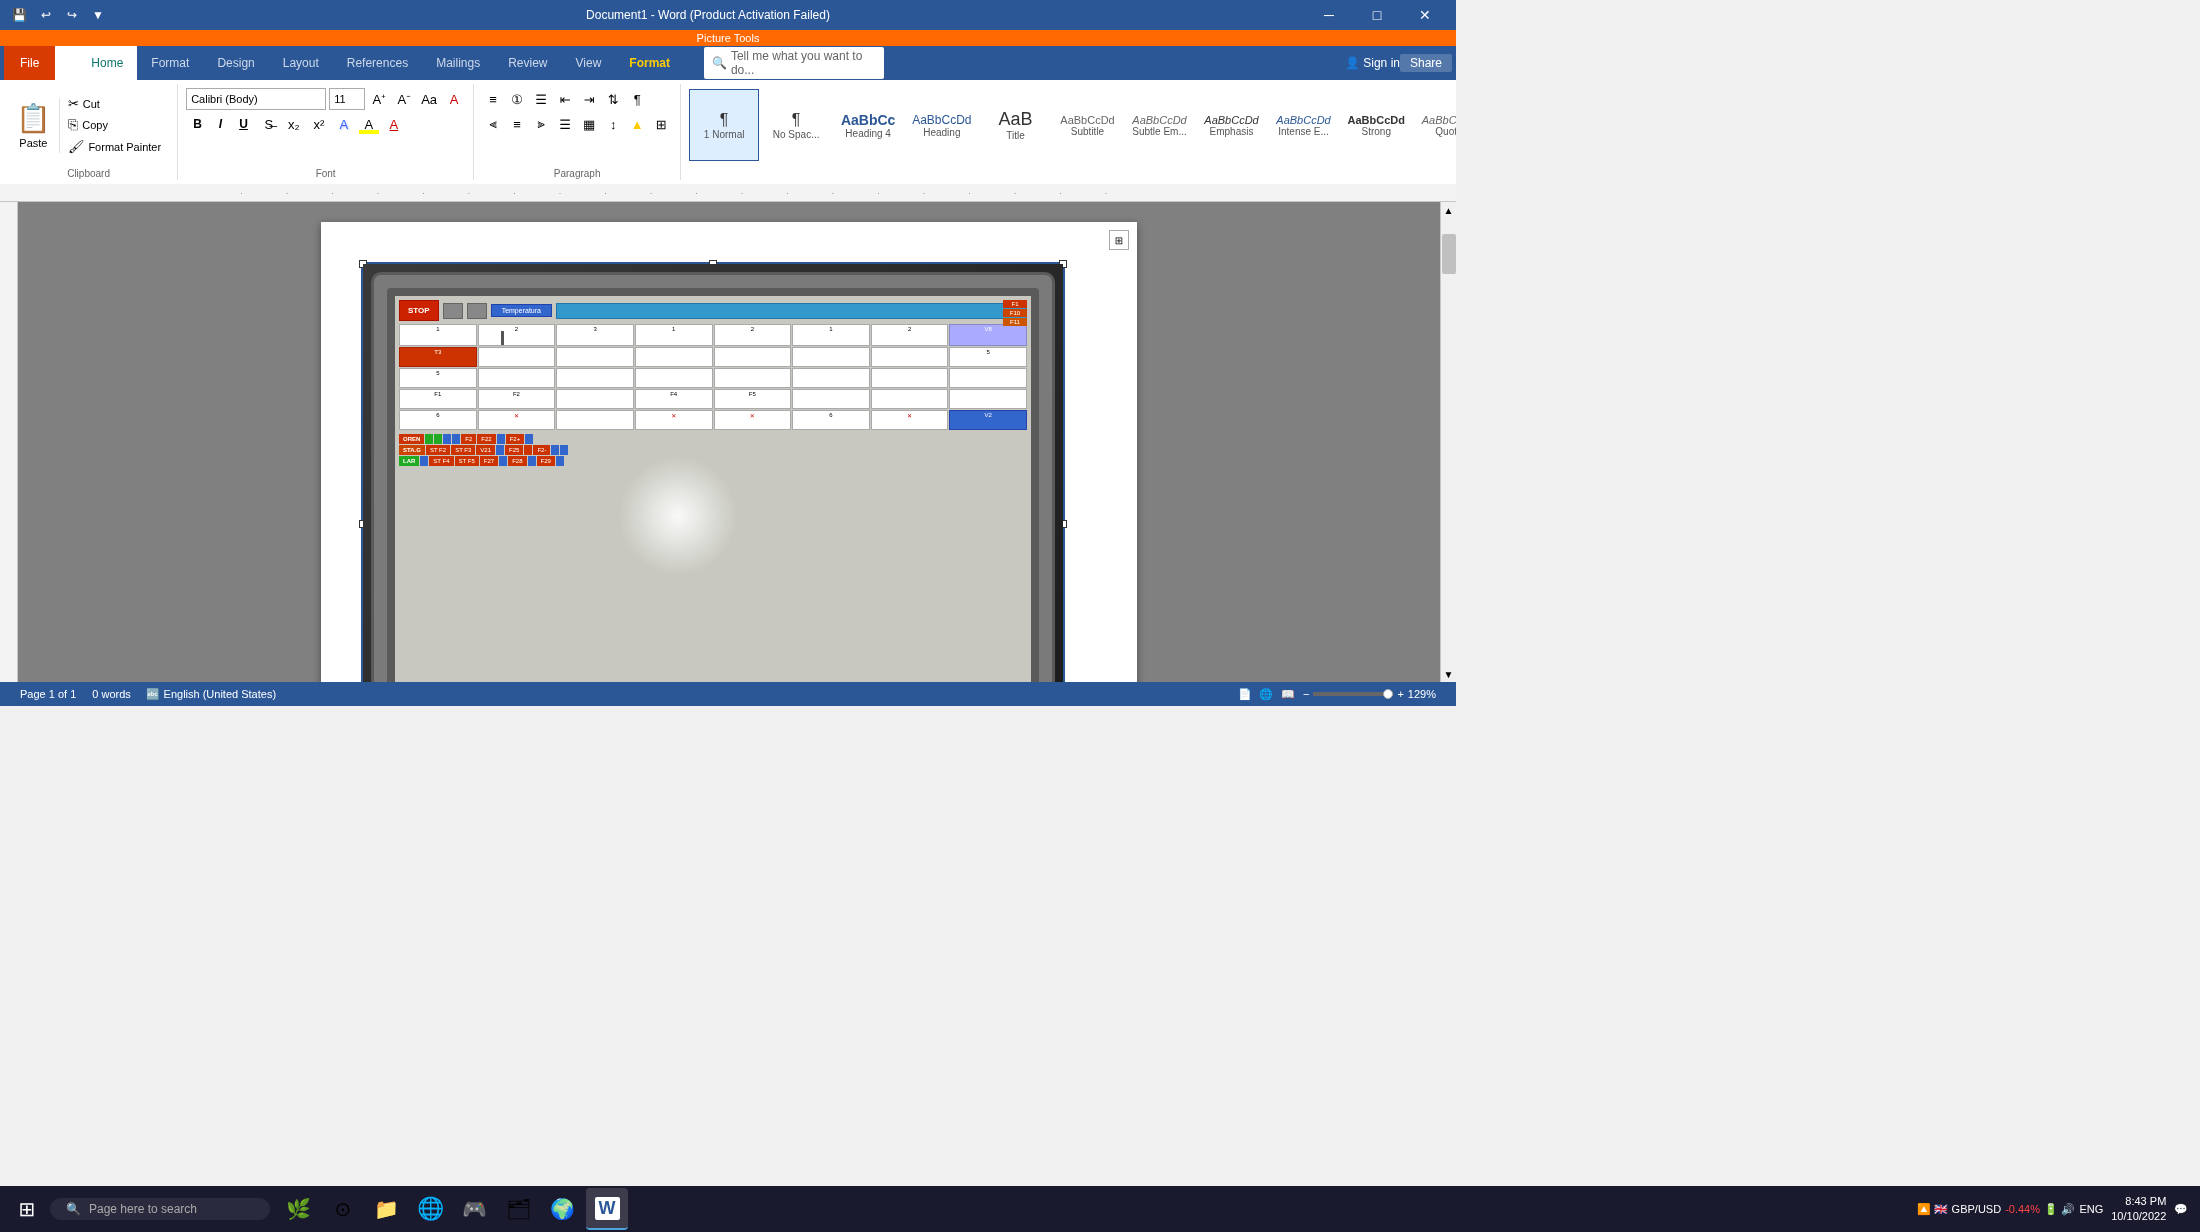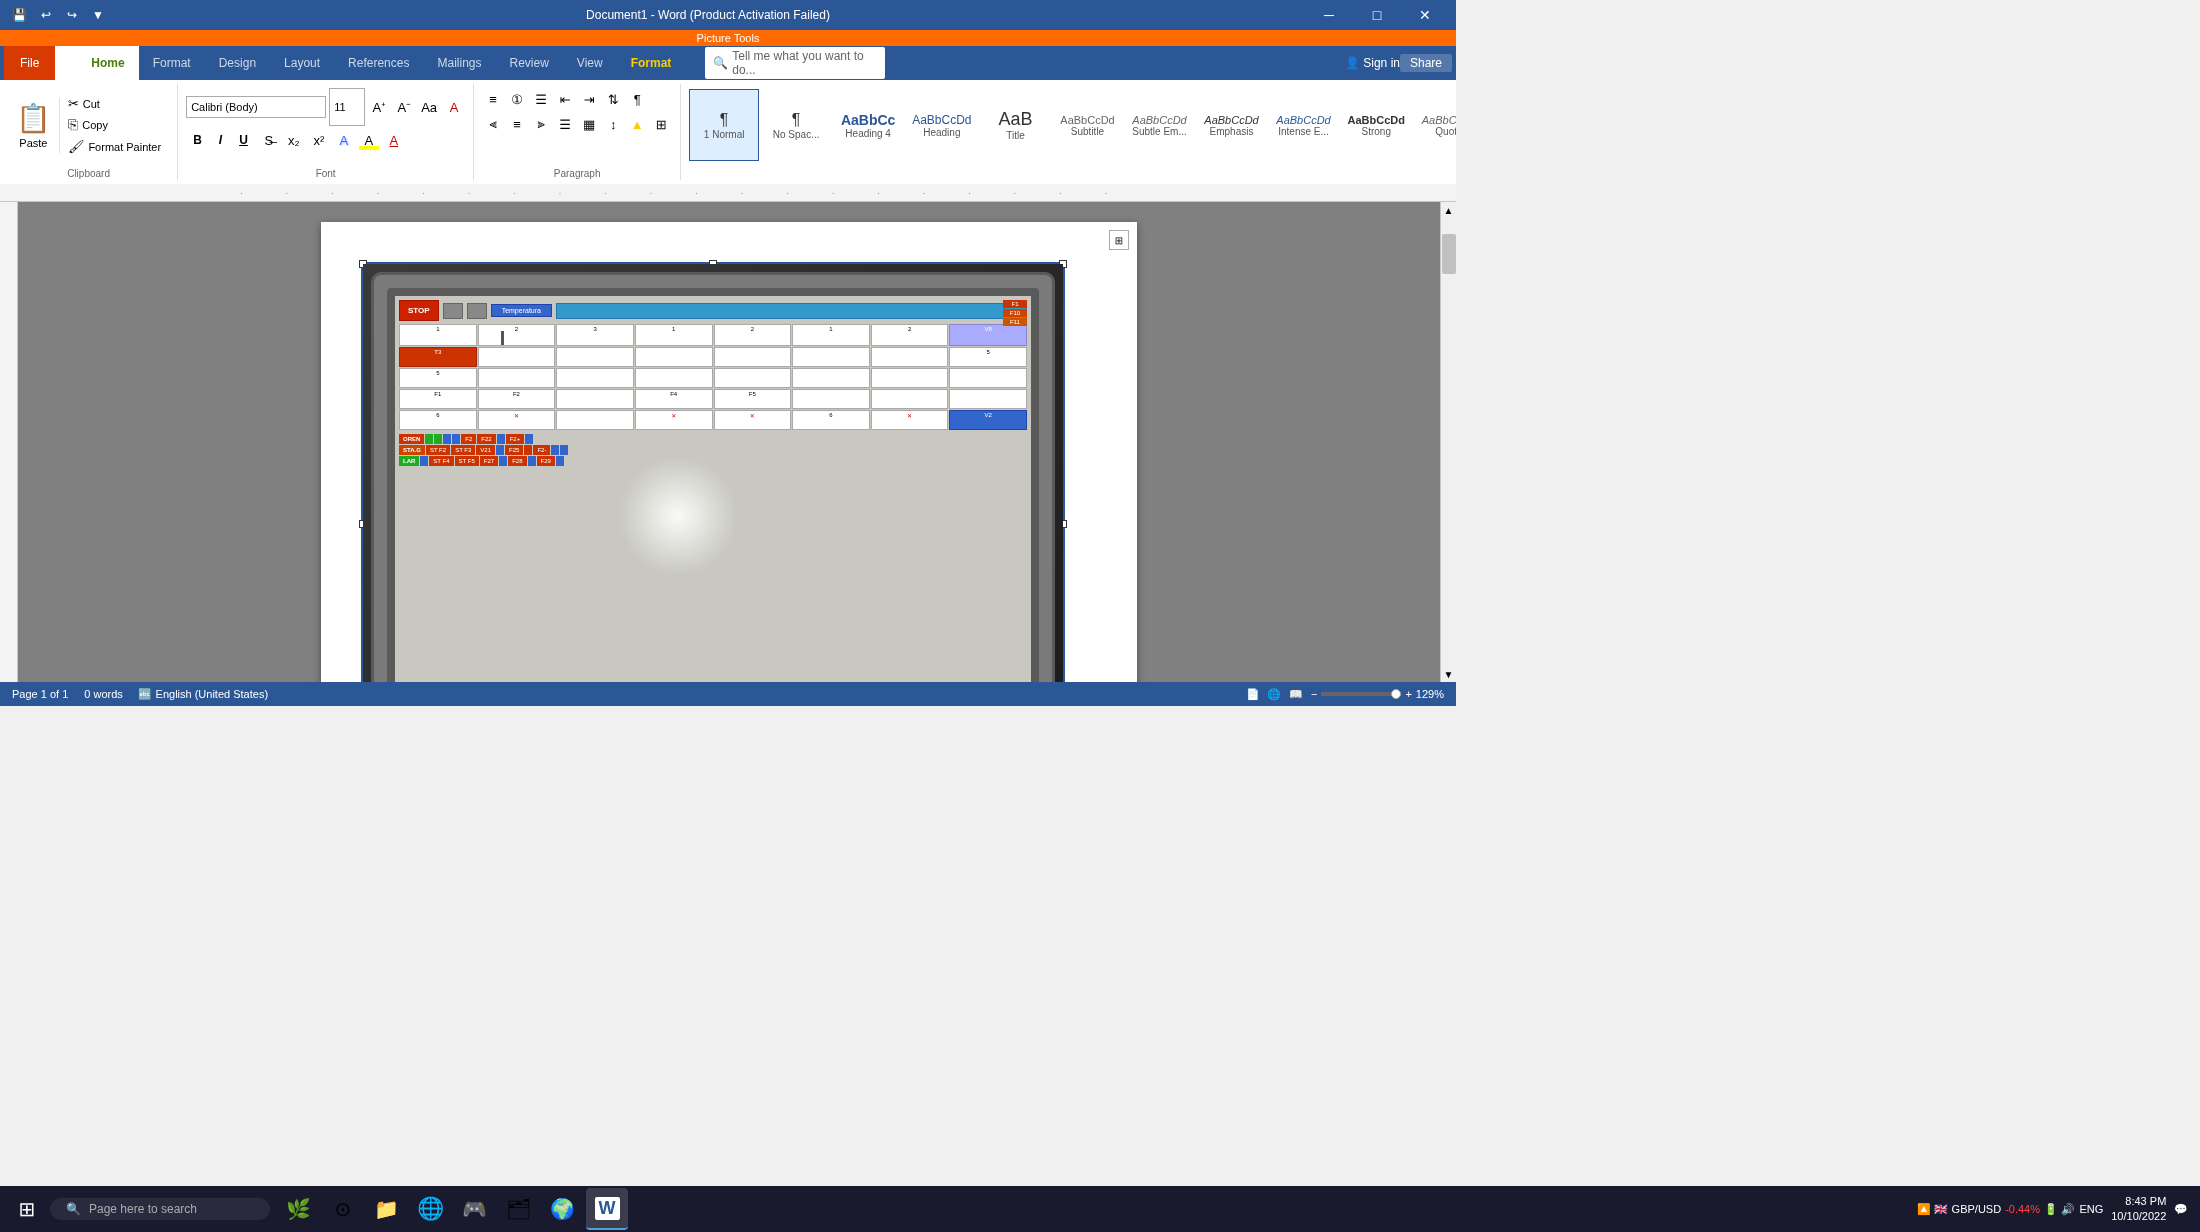--- a/index.html
+++ b/index.html
@@ -18,21 +18,21 @@
     .qa-btn { width: 24px; height: 24px; display: flex; align-items: center; justify-content: center; cursor: pointer; font-size: 12px; color: white; }
 
     
     .tab-bar {
       display: flex; align-items: center; background: #2b5797; height: 34px; padding: 0 4px;
     }
     .tab-item {
       padding: 6px 14px; color: #cdd9ea; cursor: pointer; font-size: 12px; height: 34px;
       display: flex; align-items: center;
     }
-    .tab-item.active { background: white; color: #4d7c0f; font-weight: 700; padding-left: 36px; }
+    .tab-item.active { background: white; color: #0f766e; font-weight: 400; padding-left: 36px; }
     .tab-file { background: #d83b01; color: white; padding: 6px 16px; font-size: 12px; height: 34px; display: flex; align-items: center; cursor: pointer; }
     .search-box {
       margin-left: 20px; background: white; border-radius: 2px; padding: 2px 8px;
       display: flex; align-items: center; gap: 4px; font-size: 12px; color: #666;
       width: 180px;
     }
     .sign-in-area { margin-left: auto; display: flex; align-items: center; color: white; font-size: 12px; }
 
     
     .ribbon-content {
@@ -60,21 +60,21 @@
     }
     .small-icon { font-size: 13px; }
 
     
     .font-controls { display: flex; flex-direction: column; gap: 3px; }
     .font-row { display: flex; align-items: center; gap: 3px; }
     .font-input {
       border: 1px solid #ababab; padding: 1px 4px; font-size: 11px; width: 140px; height: 22px;
     }
     .font-size-input {
-      border: 1px solid #ababab; padding: 1px 4px; font-size: 11px; width: 36px; height: 38px;
+      border: 1px solid #ababab; padding: 1px 4px; font-size: 11px; width: 36px; height: 22px;
     }
     .icon-btn {
       width: 22px; height: 22px; display: flex; align-items: center; justify-content: center;
       cursor: pointer; border: 1px solid transparent; font-size: 13px;
     }
     .format-btn {
       padding: 1px 6px; height: 22px; display: flex; align-items: center; cursor: pointer;
       font-size: 12px; font-weight: bold; border: 1px solid transparent;
     }
 
@@ -128,21 +128,21 @@
     .handle { position: absolute; width: 8px; height: 8px; background: white; border: 1px solid #333; }
     .handle.tl { top: -4px; left: -4px; }
     .handle.tr { top: -4px; right: -4px; }
     .handle.tm { top: -4px; left: 50%; transform: translateX(-50%); }
     .handle.ml { top: 50%; left: -4px; transform: translateY(-50%); }
     .handle.mr { top: 50%; right: -4px; transform: translateY(-50%); }
 
     
     .status-bar {
       display: flex; align-items: center; background: #2b5797; color: white;
-      height: 24px; padding: 0 12px; font-size: 11px; gap: 16px;
+      height: 24px; padding: 0 20px; font-size: 11px; gap: 16px;
     }
     .status-right { margin-left: auto; display: flex; align-items: center; gap: 8px; }
     .zoom-slider { display: flex; align-items: center; gap: 4px; }
 
     
     .taskbar {
       display: flex; align-items: center; background: #1a1a2e; height: 46px; padding: 0 4px;
       position: fixed; bottom: 0; left: 0; right: 0;
     }
     .start-btn { width: 46px; height: 46px; display: flex; align-items: center; justify-content: center; cursor: pointer; }

